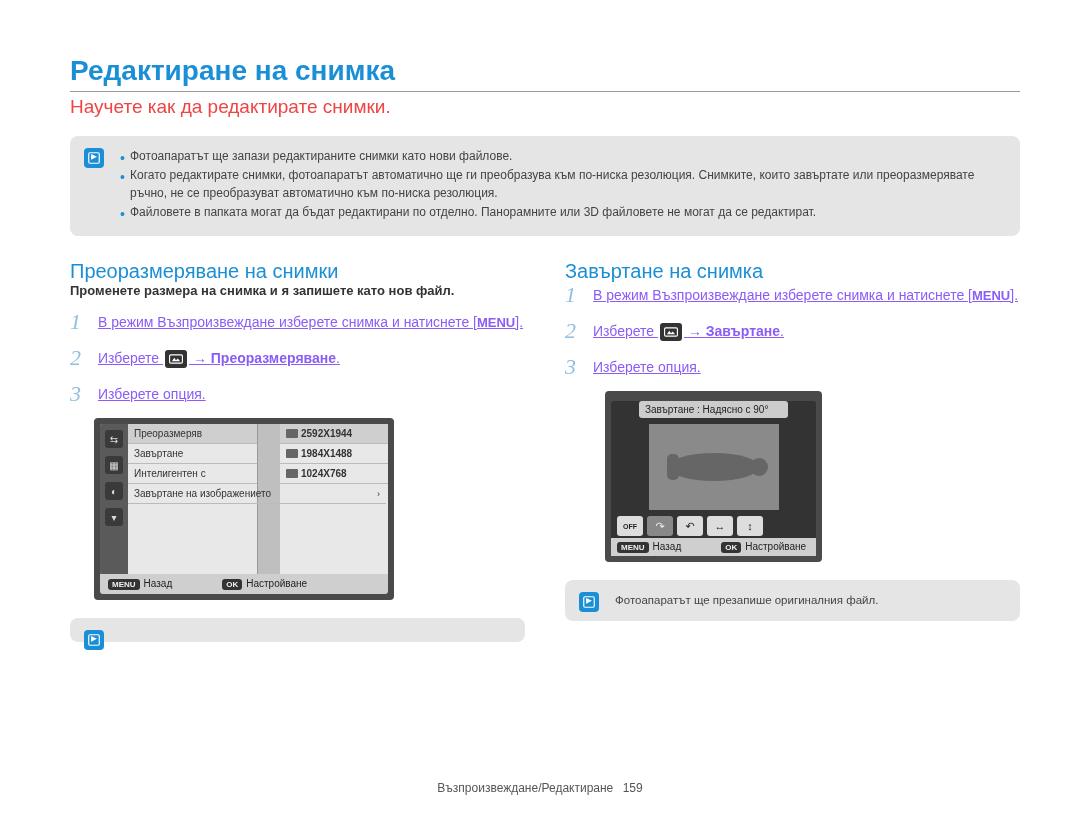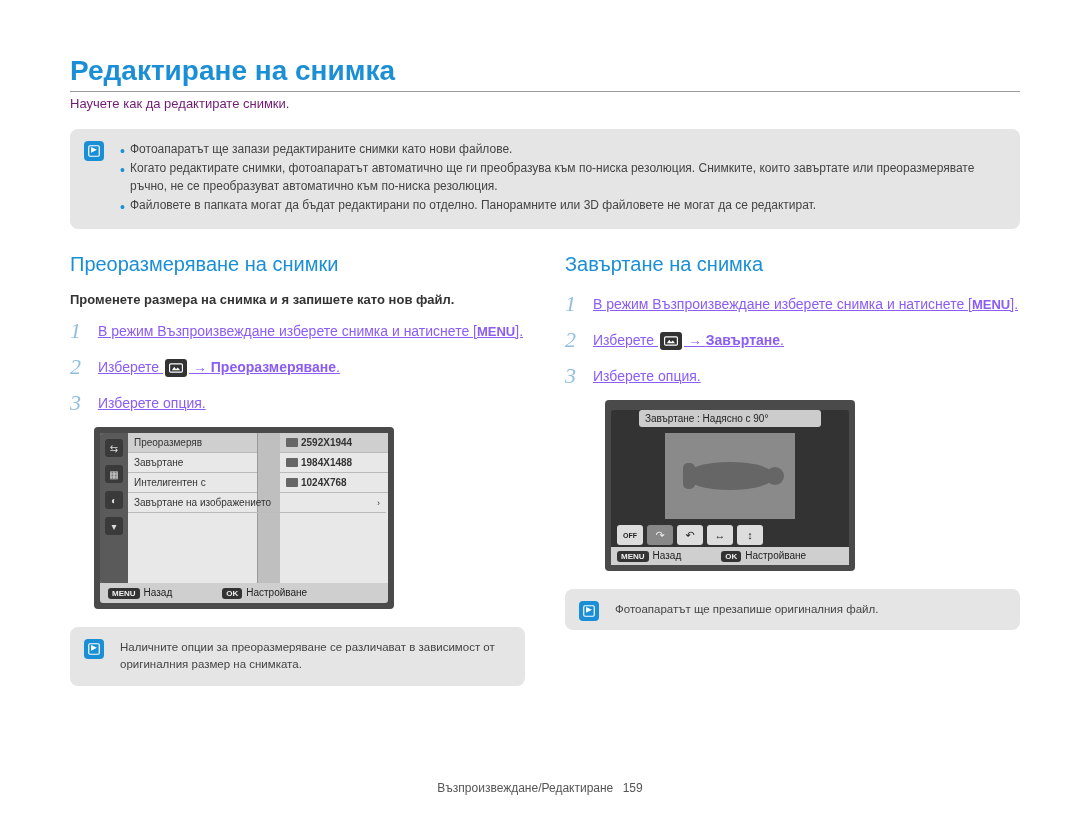--- a/index.html
+++ b/index.html
@@ -17,22 +17,22 @@
     color: #1b8fd6;
     font-size: 28px;
     font-weight: bold;
     margin-bottom: 4px;
   }
   .title-underline {
     border-bottom: 1px solid #999;
     margin-bottom: 4px;
   }
   .subtitle {
-    font-size: 13px;
-    color: #701a75;
+    font-size: 19px;
+    color: #ef4444;
     margin-bottom: 18px;
   }
   .note-box {
     background: #e5e5e5;
     border-radius: 8px;
     padding: 12px 18px 12px 50px;
     position: relative;
     margin-bottom: 24px;
     font-size: 12px;
     color: #444;
@@ -65,21 +65,21 @@
     top: 0;
     color: #1b8fd6;
     font-size: 14px;
   }
   .columns { display: flex; gap: 40px; }
   .col { flex: 1 1 0; }
   .section-title {
     color: #1b8fd6;
     font-size: 20px;
     font-weight: normal;
-    margin-bottom: 16px;
+    margin-bottom: 0;
   }
   .section-desc {
     font-size: 13px;
     color: #333;
     margin-bottom: 12px;
     font-weight: bold;
   }
   .step { display: flex; gap: 10px; margin-bottom: 12px; line-height: 1.5; }
   .step-num {
     color: #8fbfe0;
@@ -148,21 +148,21 @@
     border-radius: 0 0 3px 3px;
     align-items:center;
   }
   .cm-bottom-btn {
     display:inline-block; background:#333; color:#eee; border-radius:3px; padding:1px 4px; font-size:8px; margin-right:4px;
     font-weight:bold;
   }
 
   
   .rotate-mock {
-    width: 250px;
+    width: 217px;
     margin: 6px 0 18px 40px;
     background: #4a4a4a;
     border-radius: 4px;
     padding: 6px;
   }
   .rotate-body { background:#333; border-radius:3px; padding:0; }
   .rotate-header {
     background:#ccc; color:#222; font-size:10px; padding:3px 6px; border-radius:3px; margin: 4px 28px;
   }
   .rotate-canvas { background:#333; display:flex; justify-content:center; padding:2px 0; }
@@ -275,21 +275,20 @@
       </div>
     </div>
 
     <div class="note-box small">
       <span class="note-icon">
         <svg viewBox="0 0 24 24">
             <rect x="3" y="3" width="18" height="18" rx="2" fill="none" stroke="#fff" stroke-width="2"></rect>
             <path d="M7 5l10 5L7 15z" fill="#fff"></path>
           </svg>
       </span>
-      <div>Наличните опции за преоразмеряване се различават в зависимост от оригиналния размер на снимката.</div>
     </div>
   </div>
 
   <div class="col">
     <div class="section-title">Завъртане на снимка</div>
 
     <div class="step">
       <div class="step-num">1</div>
       <div class="step-text">
         <span>В режим Възпроизвеждане изберете снимка и натиснете [</span><span class="btn-label">MENU</span><span>].</span>

